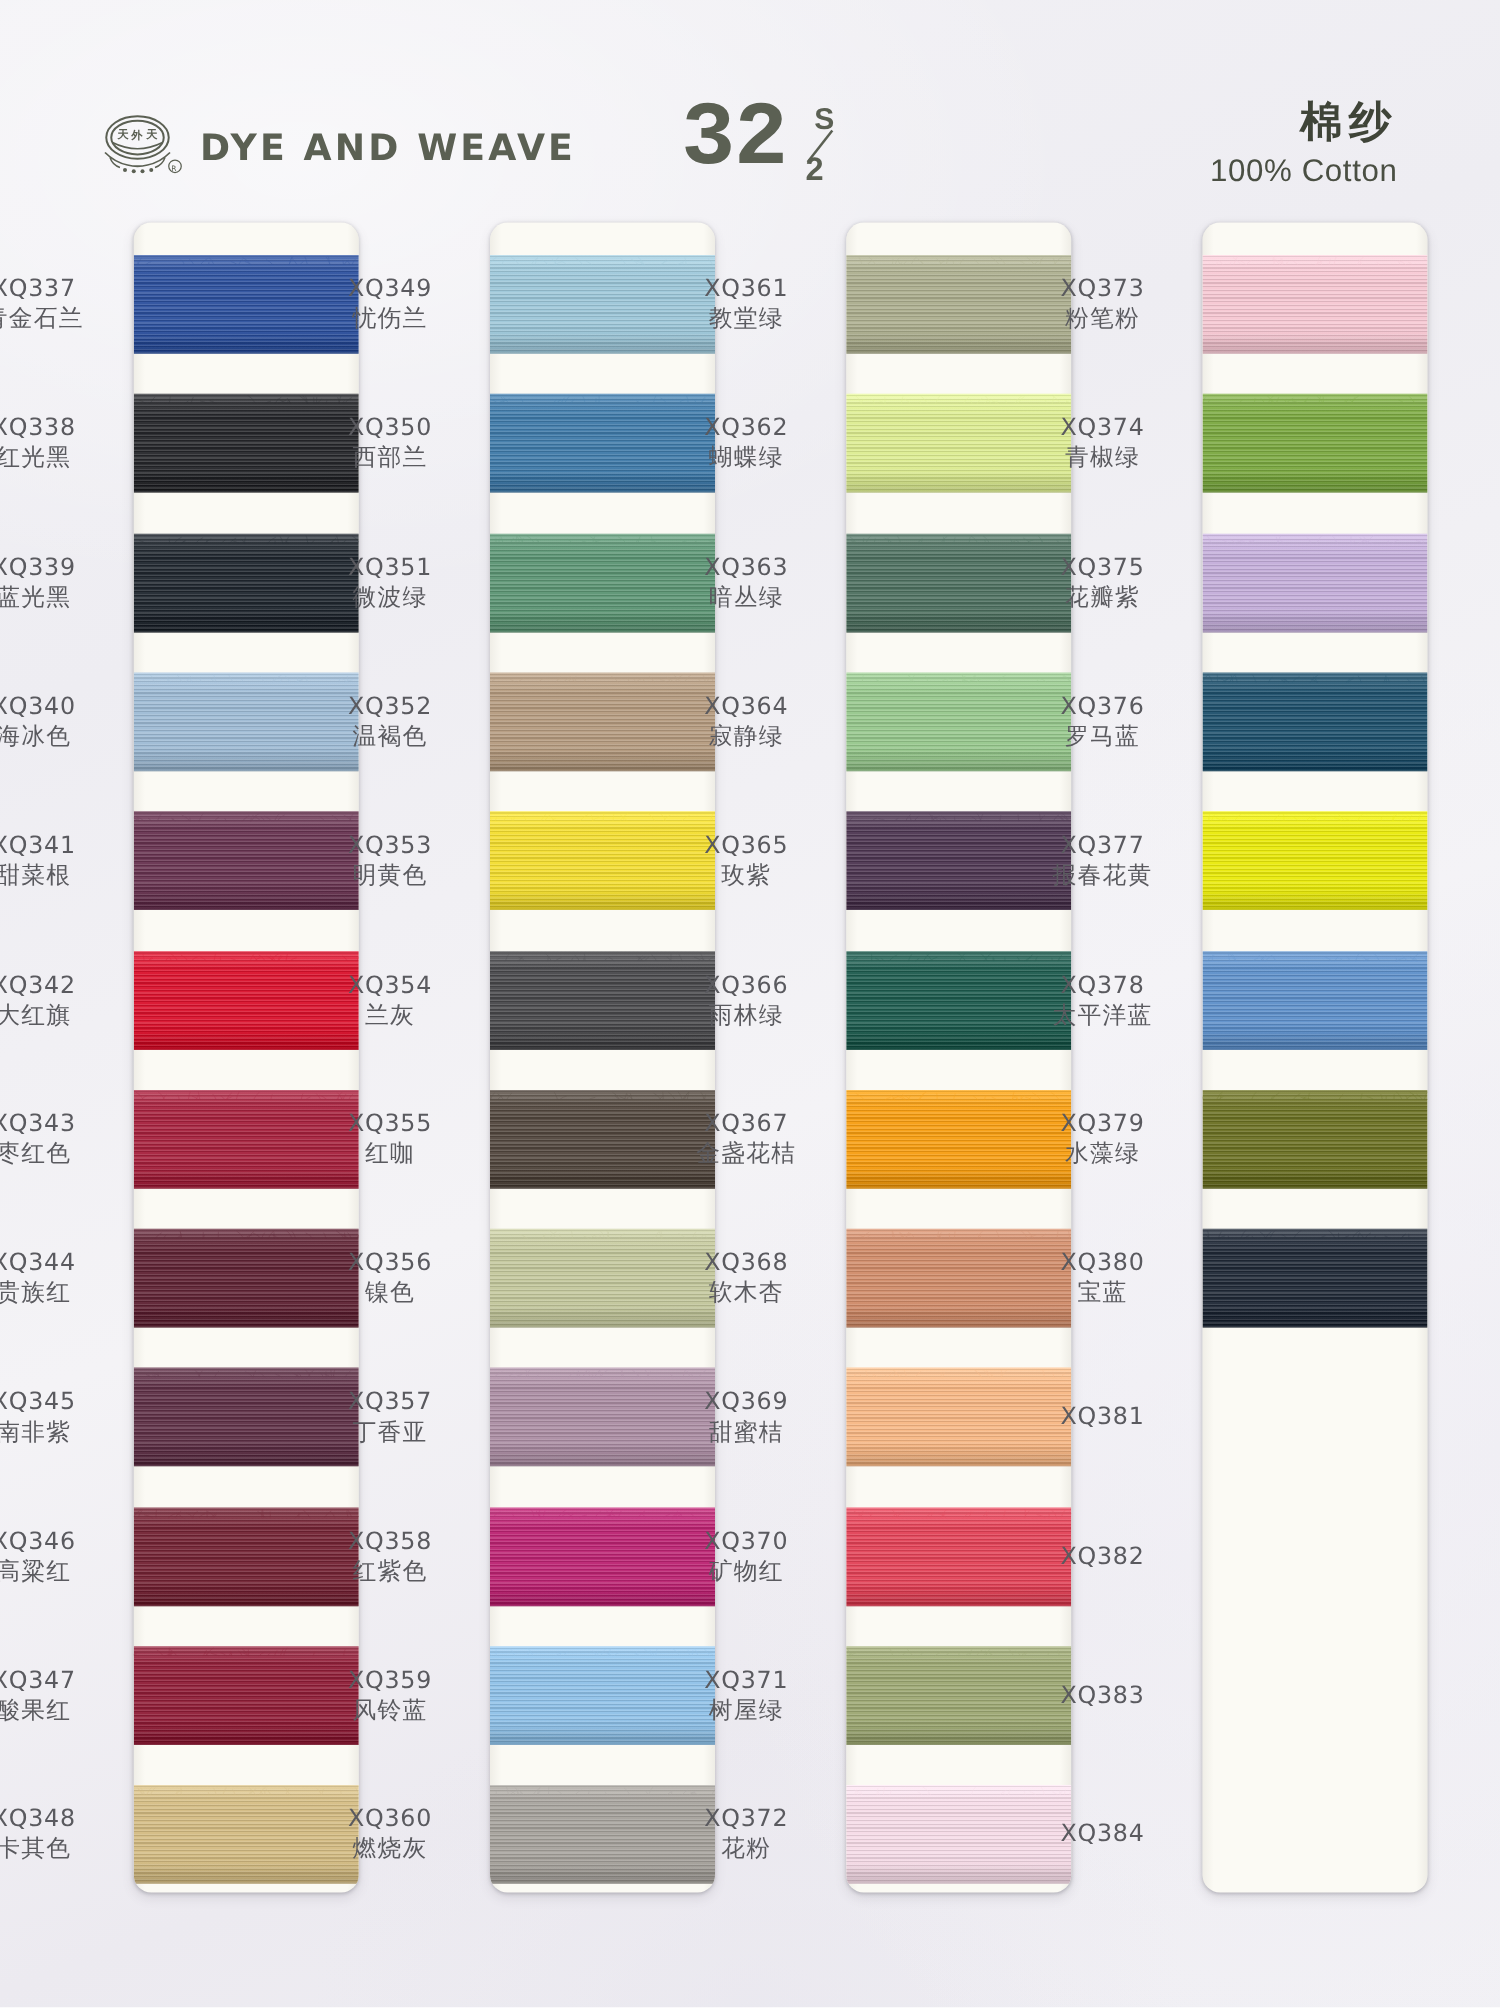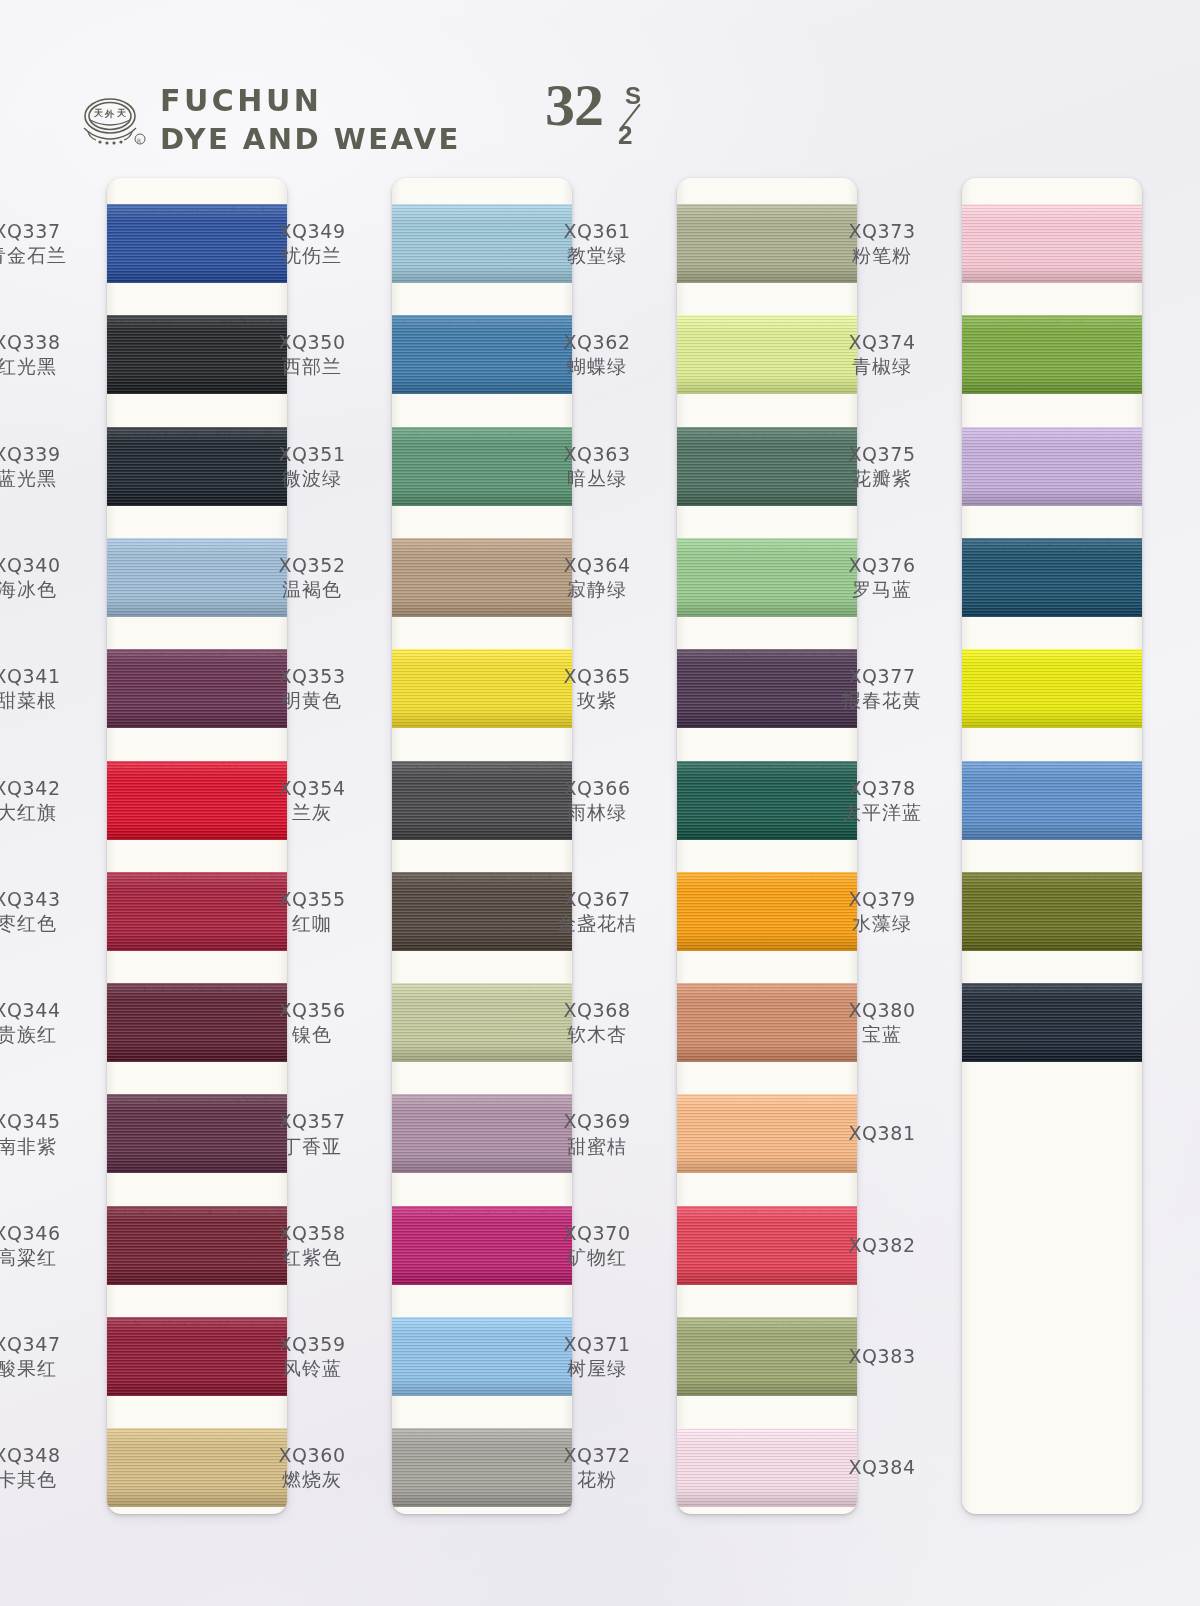--- a/index.html
+++ b/index.html
@@ -75,25 +75,25 @@
 
   #count-block {
     position: absolute;
     left: 545px;
     top: 78px;
     display: flex;
     align-items: flex-start;
     color: #5b6053;
   }
   #count-number {
-    font-size: 60px;
+    font-size: 72px;
     font-weight: bold;
     line-height: 0.92;
     letter-spacing: -1px;
-    font-family: Liberation Serif, serif;
+    font-family: Liberation Mono, monospace;
   }
   #count-fraction {
     position: relative;
     width: 46px;
     height: 70px;
     margin-left: 6px;
     margin-top: 2px;
   }
   #count-numerator {
     position: absolute;
@@ -275,34 +275,37 @@
             <circle cx="40" cy="51" r="1.6"></circle>
             <circle cx="47" cy="50" r="1.6"></circle>
           </g>
           <g fill="none" stroke="#5b6053" stroke-width="1">
             <circle cx="66" cy="47" r="5"></circle>
           </g>
           <text x="63" y="50.5" fill="#5b6053" font-family="DejaVu Sans, sans-serif" font-size="6">R</text>
         </svg>
       </div>
       <div class="brand-text">
-        <div class="brand-line1">FUCHUN</div>
         <div class="brand-line2">DYE AND WEAVE</div>
       </div>
     </div>
 
     <div id="count-block">
       <div id="count-number">32</div>
       <div id="count-fraction">
         <div id="count-numerator">S</div>
         <div id="count-rule"></div>
         <div id="count-denominator">2</div>
       </div>
     </div>
 
+    <div id="material-block">
+      <div id="material-cn">棉纱</div>
+      <div id="material-en">100% Cotton</div>
+    </div>
   </div>
 
   <div class="column" id="col-0">
       <div class="label" style="top: 42px;">
         <div class="label-code">XQ337</div>
         <div class="label-name">青金石兰</div>
       </div>
       <div class="label" style="top: 153.3px;">
         <div class="label-code">XQ338</div>
         <div class="label-name">红光黑</div>

